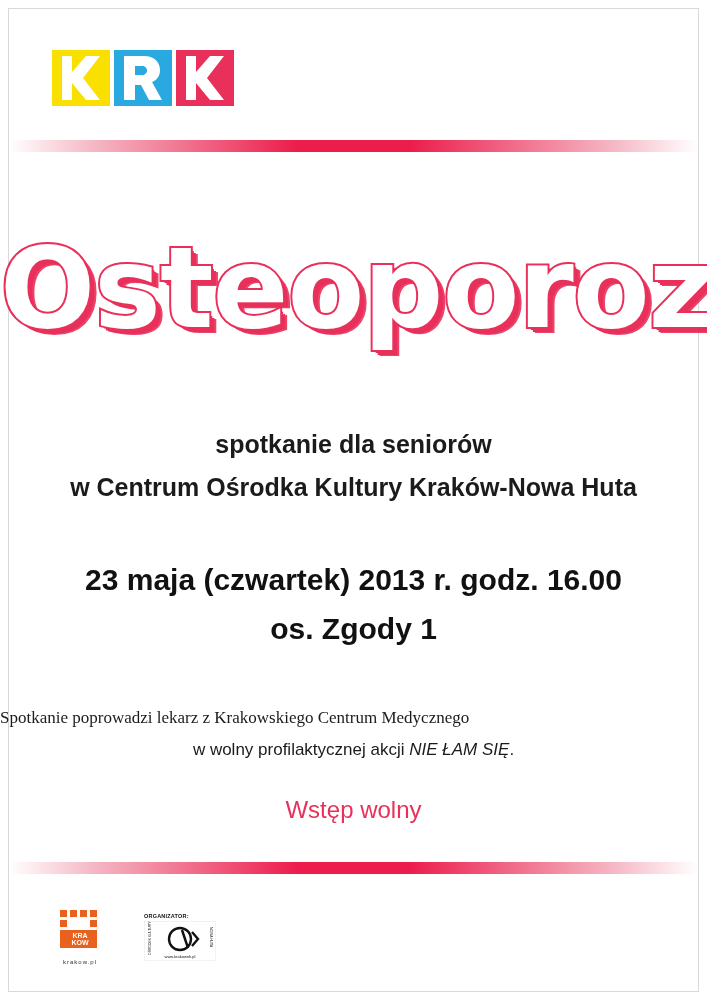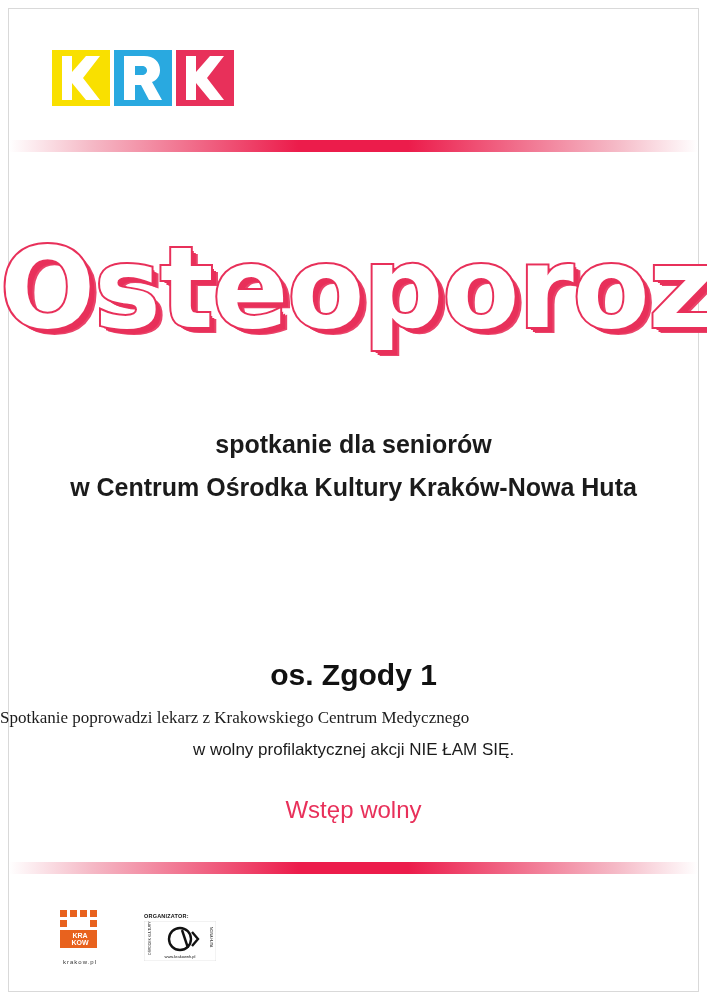--- a/index.html
+++ b/index.html
@@ -112,21 +112,20 @@
   }
   .datetime-2 {
     position: absolute;
     left: 0;
     top: 612px;
     width: 707px;
     text-align: center;
     font-size: 30px;
     font-weight: bold;
     color: #111111;
-    margin-top: 46px;
   }
 
   .note-1 {
     position: absolute;
     left: 0;
     top: 708px;
     width: 707px;
     text-align: left;
     font-size: 17px;
     color: #1b1b1b;
@@ -135,20 +134,21 @@
   .note-2 {
     position: absolute;
     left: 0;
     top: 740px;
     width: 707px;
     text-align: center;
     font-size: 17px;
     color: #1b1b1b;
   }
   .note-2 .campaign {
+    font-style: italic;
   }
 
   .free-entry {
     position: absolute;
     left: 0;
     top: 796px;
     width: 707px;
     text-align: center;
     font-size: 24px;
     font-weight: normal;
@@ -213,20 +213,21 @@
     </svg>
   </div>
 
   <div class="rule rule-top"></div>
 
   <div class="title">Osteoporoza</div>
 
   <div class="subhead subhead-1">spotkanie dla seniorów</div>
   <div class="subhead subhead-2">w Centrum Ośrodka Kultury Kraków-Nowa Huta</div>
 
+  <div class="datetime-1">23 maja (czwartek) 2013 r. godz. 16.00</div>
   <div class="datetime-2">os. Zgody 1</div>
 
   <div class="note-1">Spotkanie poprowadzi lekarz z Krakowskiego Centrum Medycznego</div>
   <div class="note-2">
     <span>w wolny profilaktycznej akcji </span><span class="campaign">NIE ŁAM SIĘ</span><span>.</span>
   </div>
 
   <div class="free-entry">Wstęp wolny</div>
 
   <div class="rule rule-bottom"></div>

